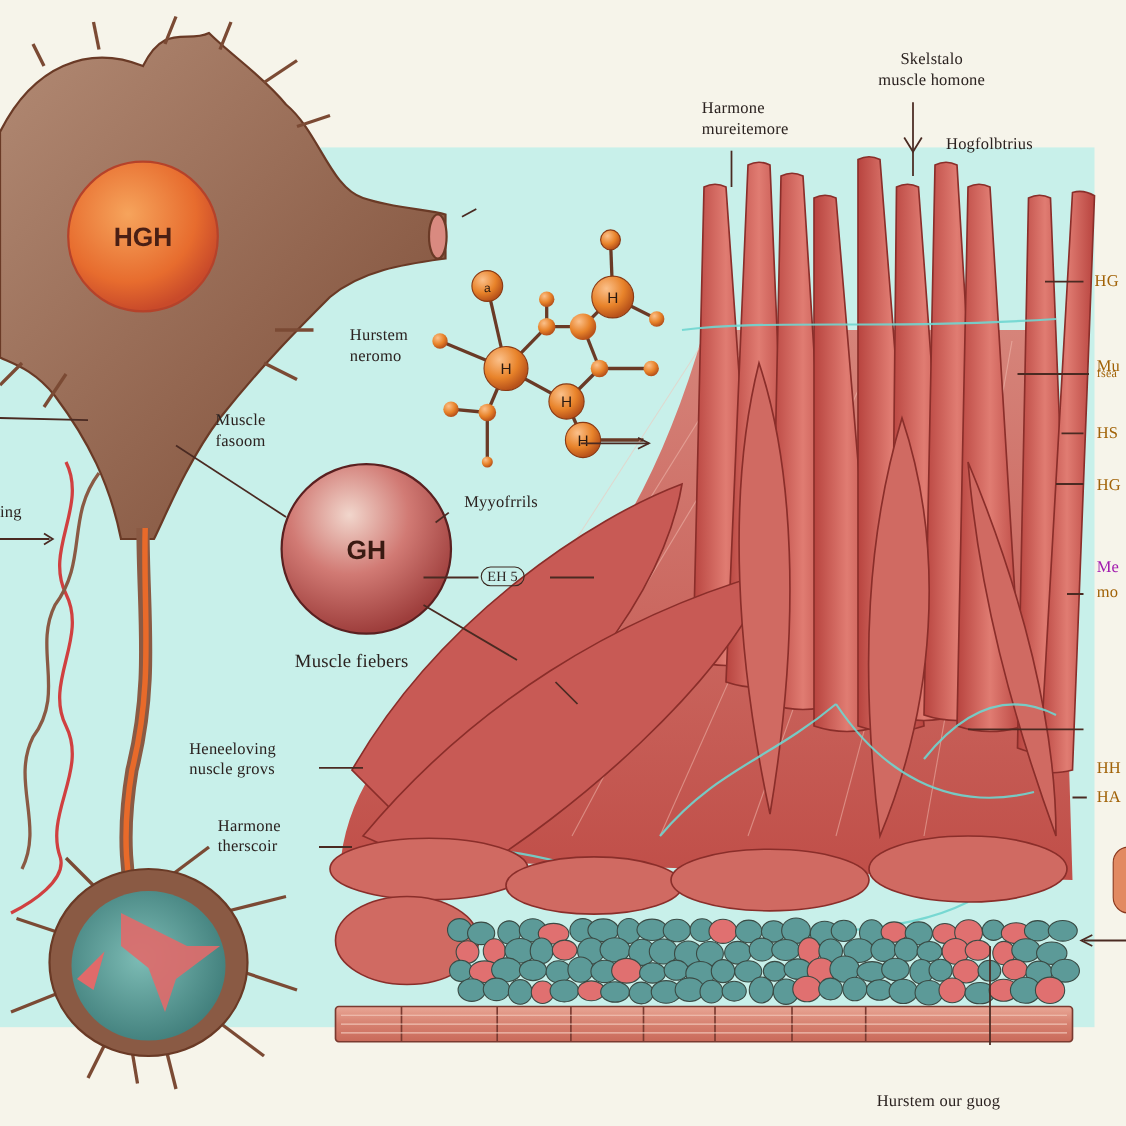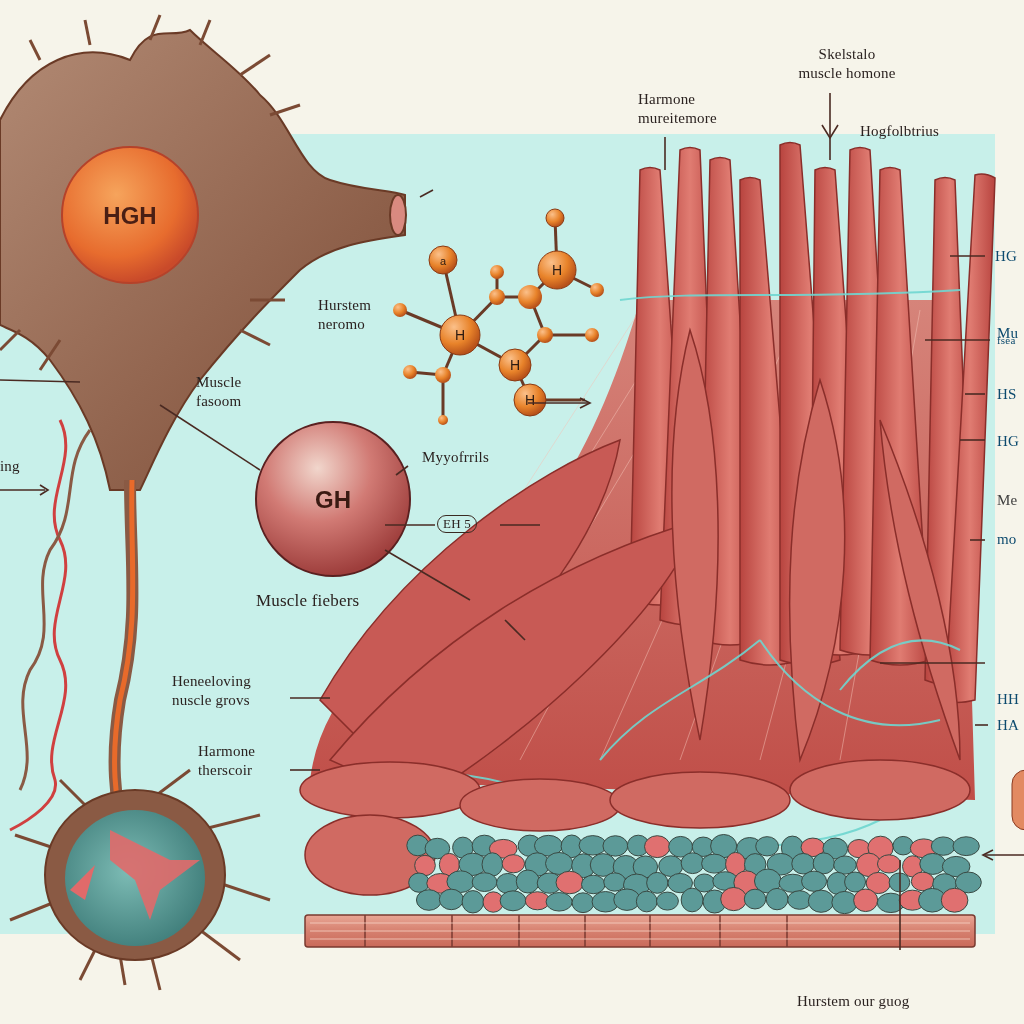--- a/index.html
+++ b/index.html
@@ -1,20 +1,20 @@
 <!DOCTYPE html>
 <html><head>
 <meta charset="utf-8">
 <style>
   html, body { margin:0; padding:0; }
   body { width:1024px; height:1024px; position:relative; overflow:hidden; background:#f6f4ea; font-family:"DejaVu Sans", sans-serif; }
   #stage { position:absolute; left:0; top:0; width:1024px; height:1024px; }
   .lbl { position:absolute; color:#2b2220; font-size:15px; line-height:19px; font-family:Liberation Serif, serif; letter-spacing:0.2px; }
-  .lbl.big { font-size:17px; line-height:21px; }
-  .lbl.right { color:#0c4a6e; font-size:15px; }
+  .lbl.big { font-size:17px; line-height:21px;margin-left:12px; }
+  .lbl.right { color:#a16207; font-size:15px; }
 </style>
 </head>
 <body>
 
 <div id="stage">
 <svg width="1024" height="1024" viewBox="0 0 1024 1024">
   <defs>
     <radialGradient id="gNuc" cx="40%" cy="35%" r="65%">
       <stop offset="0" stop-color="#f6a45c"></stop>
           <stop offset="0.7" stop-color="#e76c2e"></stop>
@@ -389,19 +389,19 @@
 <div class="lbl" style="left:198px;top:742px">
   <div>Harmone</div>
   <div>therscoir</div>
 </div>
 
 <div class="lbl right" style="left:995px;top:247px">HG</div>
 <div class="lbl right" style="left:997px;top:324px">Mu</div>
 <div class="lbl right" style="left:997px;top:331px;font-size:11px">fsea</div>
 <div class="lbl right" style="left:997px;top:385px">HS</div>
 <div class="lbl right" style="left:997px;top:432px">HG</div>
-<div class="lbl right" style="left:997px;top:491px;color:#404040">Me</div>
+<div class="lbl right" style="left:997px;top:507px;color:#a21caf">Me</div>
 <div class="lbl right" style="left:997px;top:530px">mo</div>
 <div class="lbl right" style="left:997px;top:690px">HH</div>
 <div class="lbl right" style="left:997px;top:716px">HA</div>
 
 <div class="lbl" style="left:797px;top:992px">Hurstem our guog</div>
 </div>
 
 </body></html>

